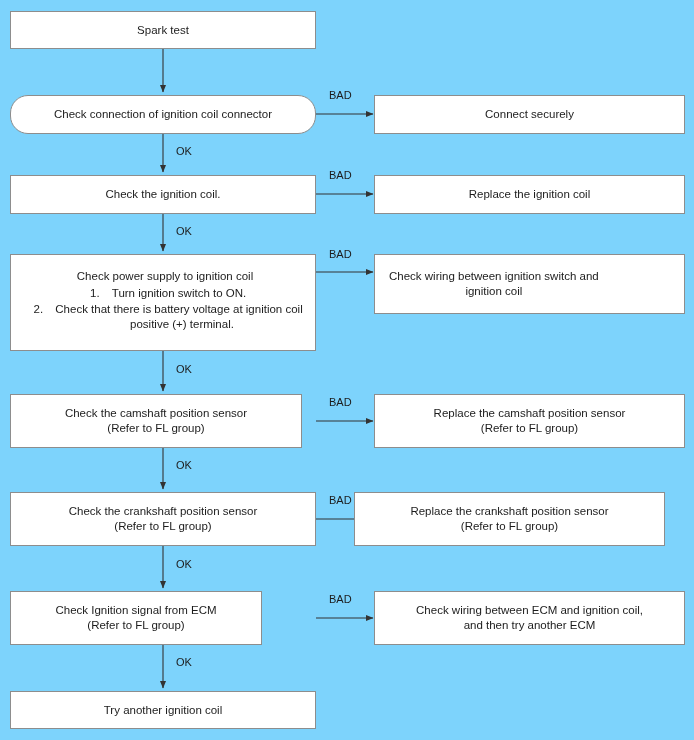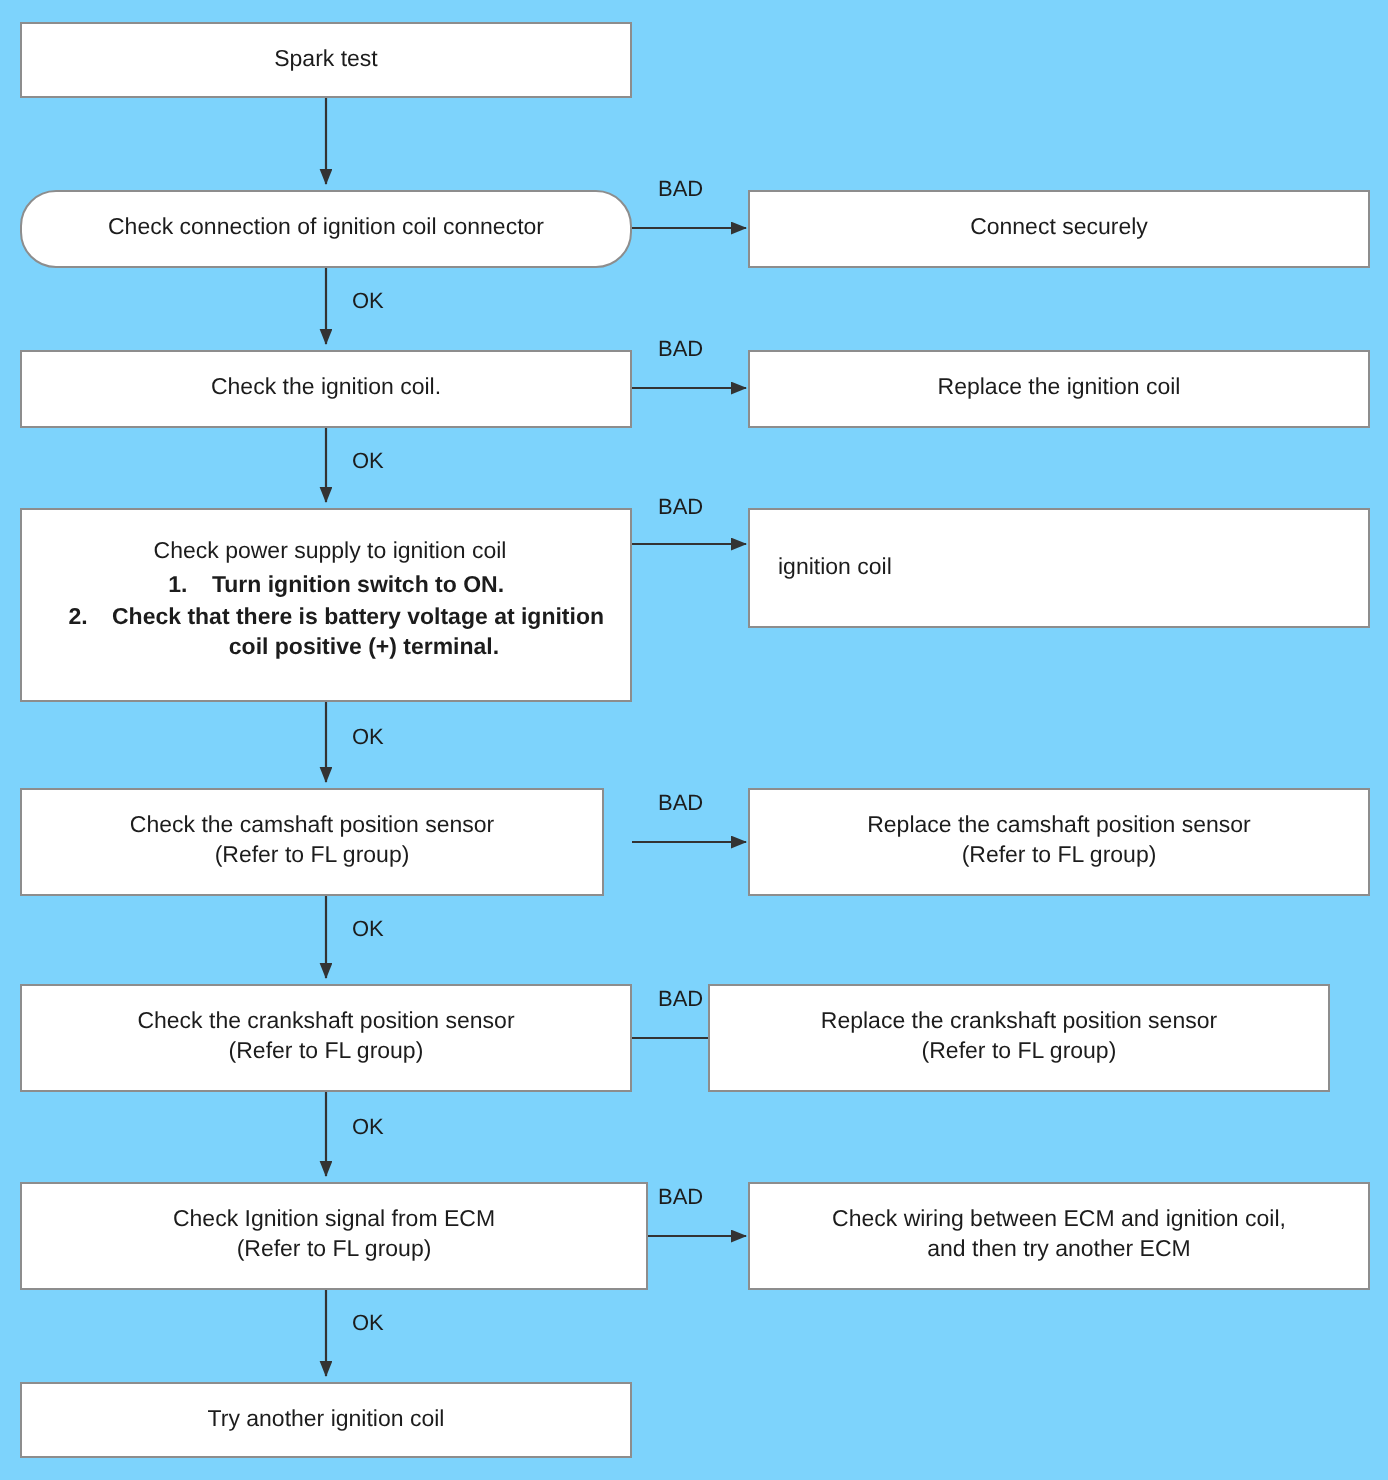--- a/index.html
+++ b/index.html
@@ -35,21 +35,20 @@
     z-index:2;
   }
   .node .txt{ display:block; text-align:center; padding:0 6px; }
   .node.left-align{ justify-content:flex-start; }
   .node.left-align .txt{ text-align:center; padding:0 10px 0 14px; }
   .node .l1,.node .l2{ display:block; white-space:nowrap; }
   .steps{
     list-style:none;
     margin:2px 0 4px 0;
     padding:0;
-    font-weight:bold;
   }
   .steps li{
     display:block;
     padding-left:34px;
     text-indent:-20px;
     margin-top:1px;
     white-space:normal;
   }
   .steps li .num{ display:inline-block; width:14px; }
   .edge-label{
@@ -117,20 +116,21 @@
     <span class="txt">
       <span>Check power supply to ignition coil</span>
       <ul class="steps">
         <li><span class="num">1.</span><span>Turn ignition switch to ON.</span></li>
         <li><span class="num">2.</span><span>Check that there is battery voltage at ignition coil positive (+) terminal.</span></li>
       </ul>
     </span>
   </div>
   <div class="node left-align" style="left:374px; top:254px; width:311px; height:60px;">
     <span class="txt">
+      <span class="l1">Check wiring between ignition switch and</span>
       <span class="l2">ignition coil</span>
     </span>
   </div>
   <div class="edge-label" style="left:176px; top:363px;">OK</div>
   <div class="edge-label" style="left:329px; top:248px;">BAD</div>
 
   <div class="node" style="left:10px; top:394px; width:292px; height:54px;justify-content:center;">
     <span class="txt">
       <span class="l1">Check the camshaft position sensor</span>
       <span class="l2">(Refer to FL group)</span>
@@ -153,21 +153,21 @@
   </div>
   <div class="node" style="left:354px; top:492px; width:311px; height:54px;">
     <span class="txt">
       <span class="l1">Replace the crankshaft position sensor</span>
       <span class="l2">(Refer to FL group)</span>
     </span>
   </div>
   <div class="edge-label" style="left:176px; top:558px;">OK</div>
   <div class="edge-label" style="left:329px; top:494px;">BAD</div>
 
-  <div class="node" style="left:10px; top:591px; width:314px; height:54px;">
+  <div class="node" style="left:10px; top:591px; width:252px; height:54px;">
     <span class="txt">
       <span class="l1">Check Ignition signal from ECM</span>
       <span class="l2">(Refer to FL group)</span>
     </span>
   </div>
   <div class="node" style="left:374px; top:591px; width:311px; height:54px;">
     <span class="txt">
       <span class="l1">Check wiring between ECM and ignition coil,</span>
       <span class="l2">and then try another ECM</span>
     </span>

